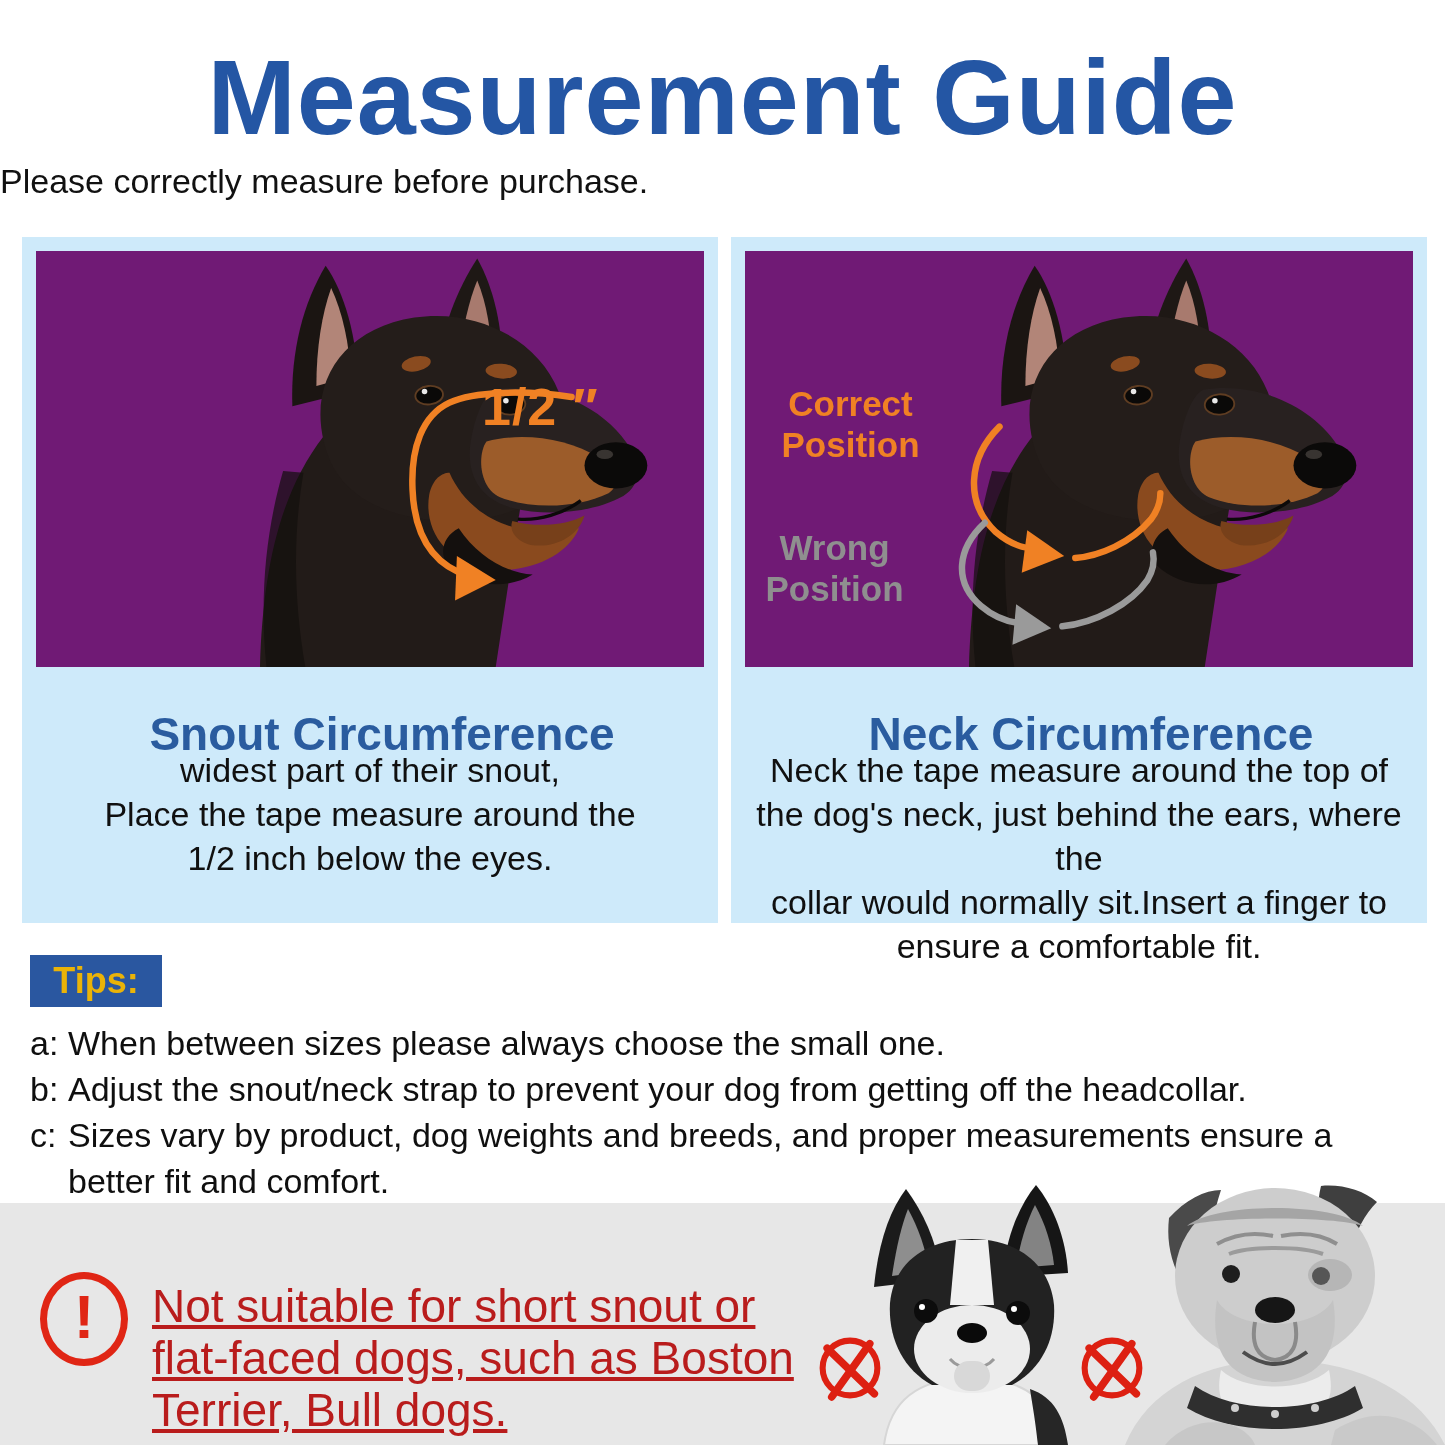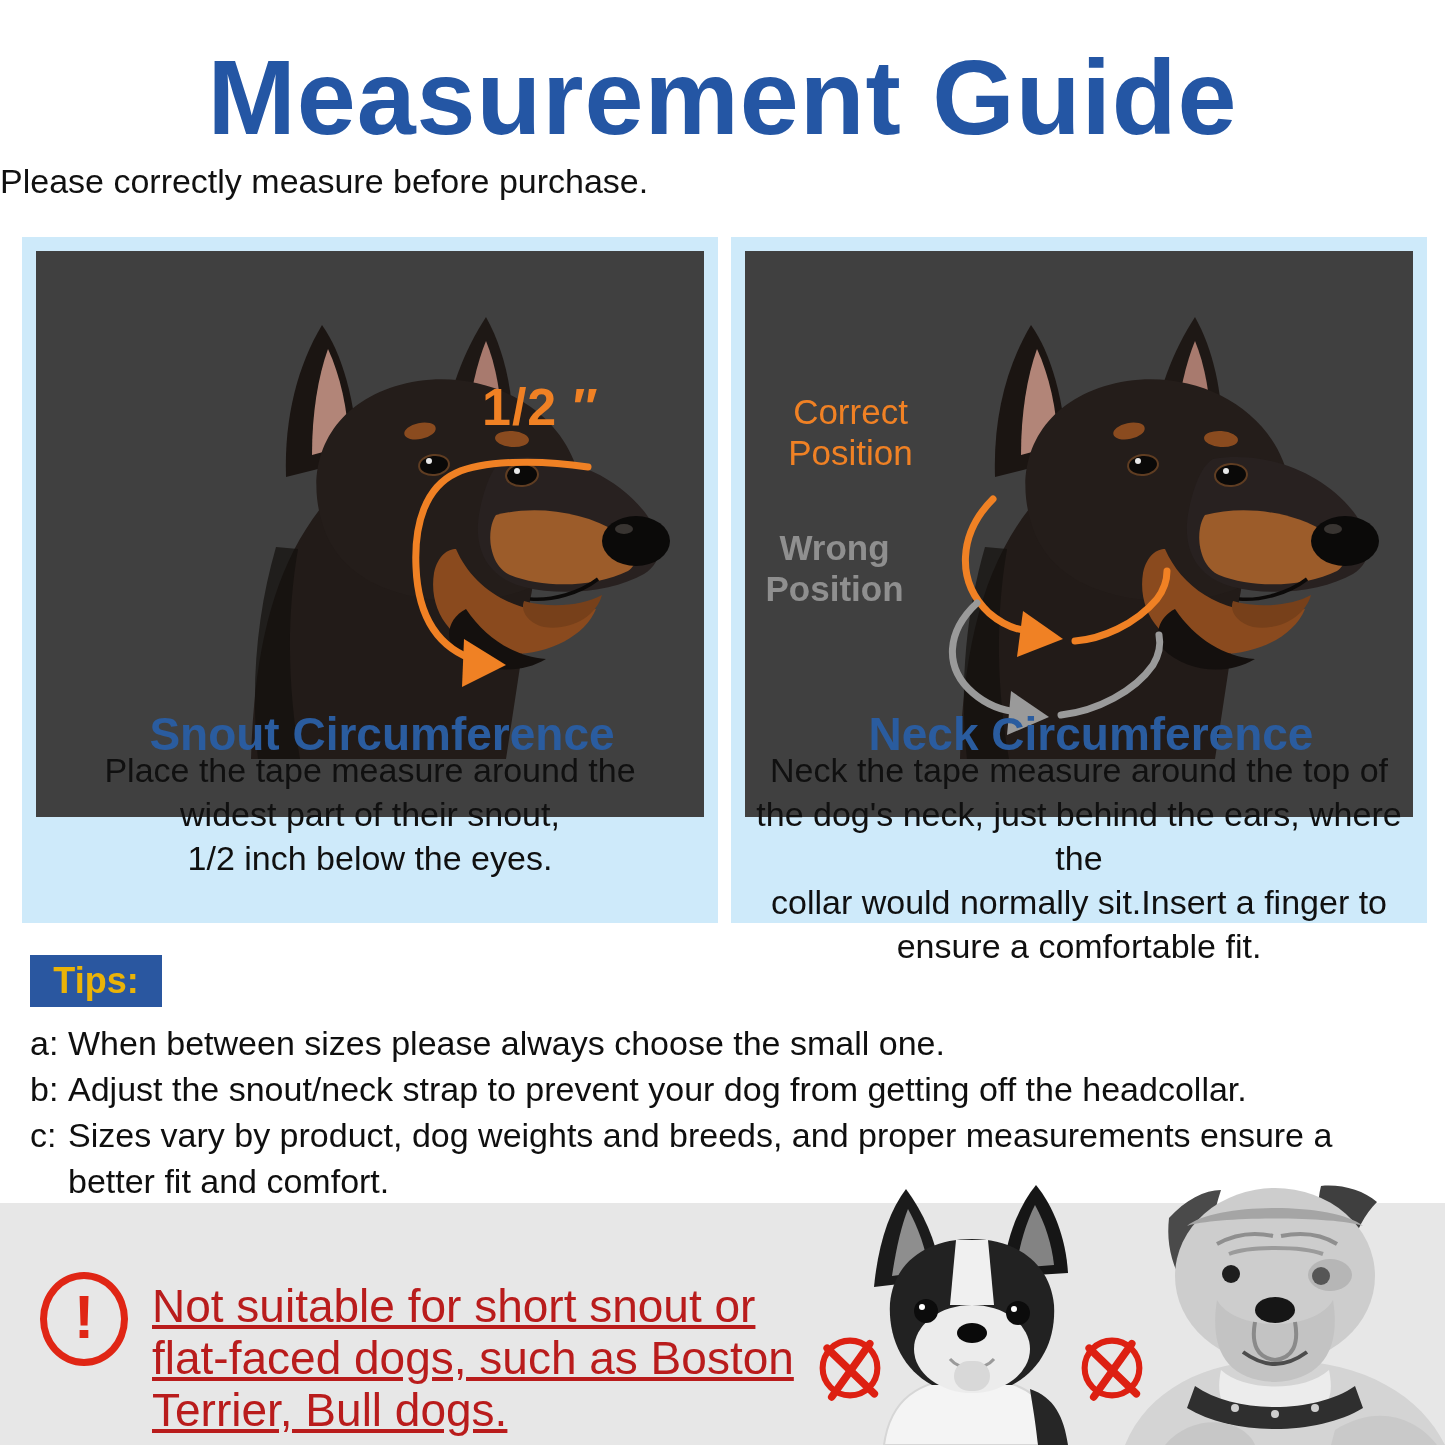--- a/index.html
+++ b/index.html
@@ -13,40 +13,40 @@
     font-size:106px;line-height:110px;font-weight:bold;letter-spacing:1px;color:#2456A4;
   }
   .subtitle{
     position:absolute;top:162px;left:0;width:100%;margin:0;text-align:left;
     font-size:34px;color:#111111;
   }
   
   .panel{position:absolute;top:237px;width:696px;height:686px;background:#CEEAFA;}
   .panel.left{left:22px;}
   .panel.right{left:731px;}
-  .photo{position:absolute;left:14px;right:14px;top:14px;height:566px;background:#404040;overflow:hidden;}
+  .photo{position:absolute;left:14px;right:14px;top:14px;height:416px;background:#701a75;overflow:hidden;}
   .photo svg.dogart{position:absolute;left:0;top:0;width:100%;height:100%;}
   .overlay{position:absolute;left:0;top:0;width:100%;height:100%;pointer-events:none;}
   .panel h2{
     position:absolute;top:458px;left:0;width:100%;margin:12px;text-align:center;
     font-size:46px;font-weight:bold;color:#2A5C9F;
   }
   .panel .bodytext{
     position:absolute;top:748px;left:0;width:100%;text-align:center;
     font-size:34px;line-height:44px;color:#101010;
   }
   .panel.left .bodytext{top:511px;}
   .panel.right .bodytext{top:511px;}
   .ann-half{
     position:absolute;left:446px;top:126px;font-size:52px;font-weight:bold;color:#F08124;
     letter-spacing:1px;
   }
   .ann-correct{
-    position:absolute;left:28px;top:140px;width:155px;text-align:center;
-    font-size:35px;line-height:41px;font-weight:normal;color:#F08124;
+    position:absolute;left:28px;top:132px;width:155px;text-align:center;
+    font-size:35px;line-height:41px;font-weight:bold;color:#F08124;
   }
   .ann-wrong{
     position:absolute;left:12px;top:276px;width:155px;text-align:center;
     font-size:35px;line-height:41px;font-weight:bold;color:#8F8F8F;
   }
   
   .tips-badge{
     position:absolute;left:30px;top:955px;width:132px;height:52px;background:#2A57A0;
     color:#eab308;font-size:36px;font-weight:bold;display:flex;align-items:center;justify-content:center;
   }
@@ -111,22 +111,22 @@
       </svg>
 
       <svg class="overlay" viewBox="0 0 668 450" aria-hidden="true">
         <path d="M552,158 C500,150 446,152 420,164 C390,178 378,214 380,258 C382,308 402,340 442,352" stroke="#F08124" stroke-width="7" fill="none" stroke-linecap="round"></path>
         <polygon points="470,356 428,330 426,378" fill="#F08124"></polygon>
       </svg>
       <div class="ann-half">1/2 ″</div>
     </div>
     <h2>Snout Circumference</h2>
     <div class="bodytext">
+      <div>widest part of their snout,</div>
       <div>Place the tape measure around the</div>
-      <div>widest part of their snout,</div>
       <div>1/2 inch below the eyes.</div>
     </div>
   </section>
 
   <section class="panel right">
     <div class="photo">
       <svg class="dogart" viewBox="0 0 668 450" preserveAspectRatio="xMidYMid meet" aria-hidden="true">
         <g>
           <path d="M286,16 C306,44 320,92 322,150 L250,168 C248,108 262,56 286,16 Z" fill="#1b1512"></path>
           <path d="M292,40 C304,66 312,100 313,136 L276,146 C276,104 282,68 292,40 Z" fill="#b28578"></path>

